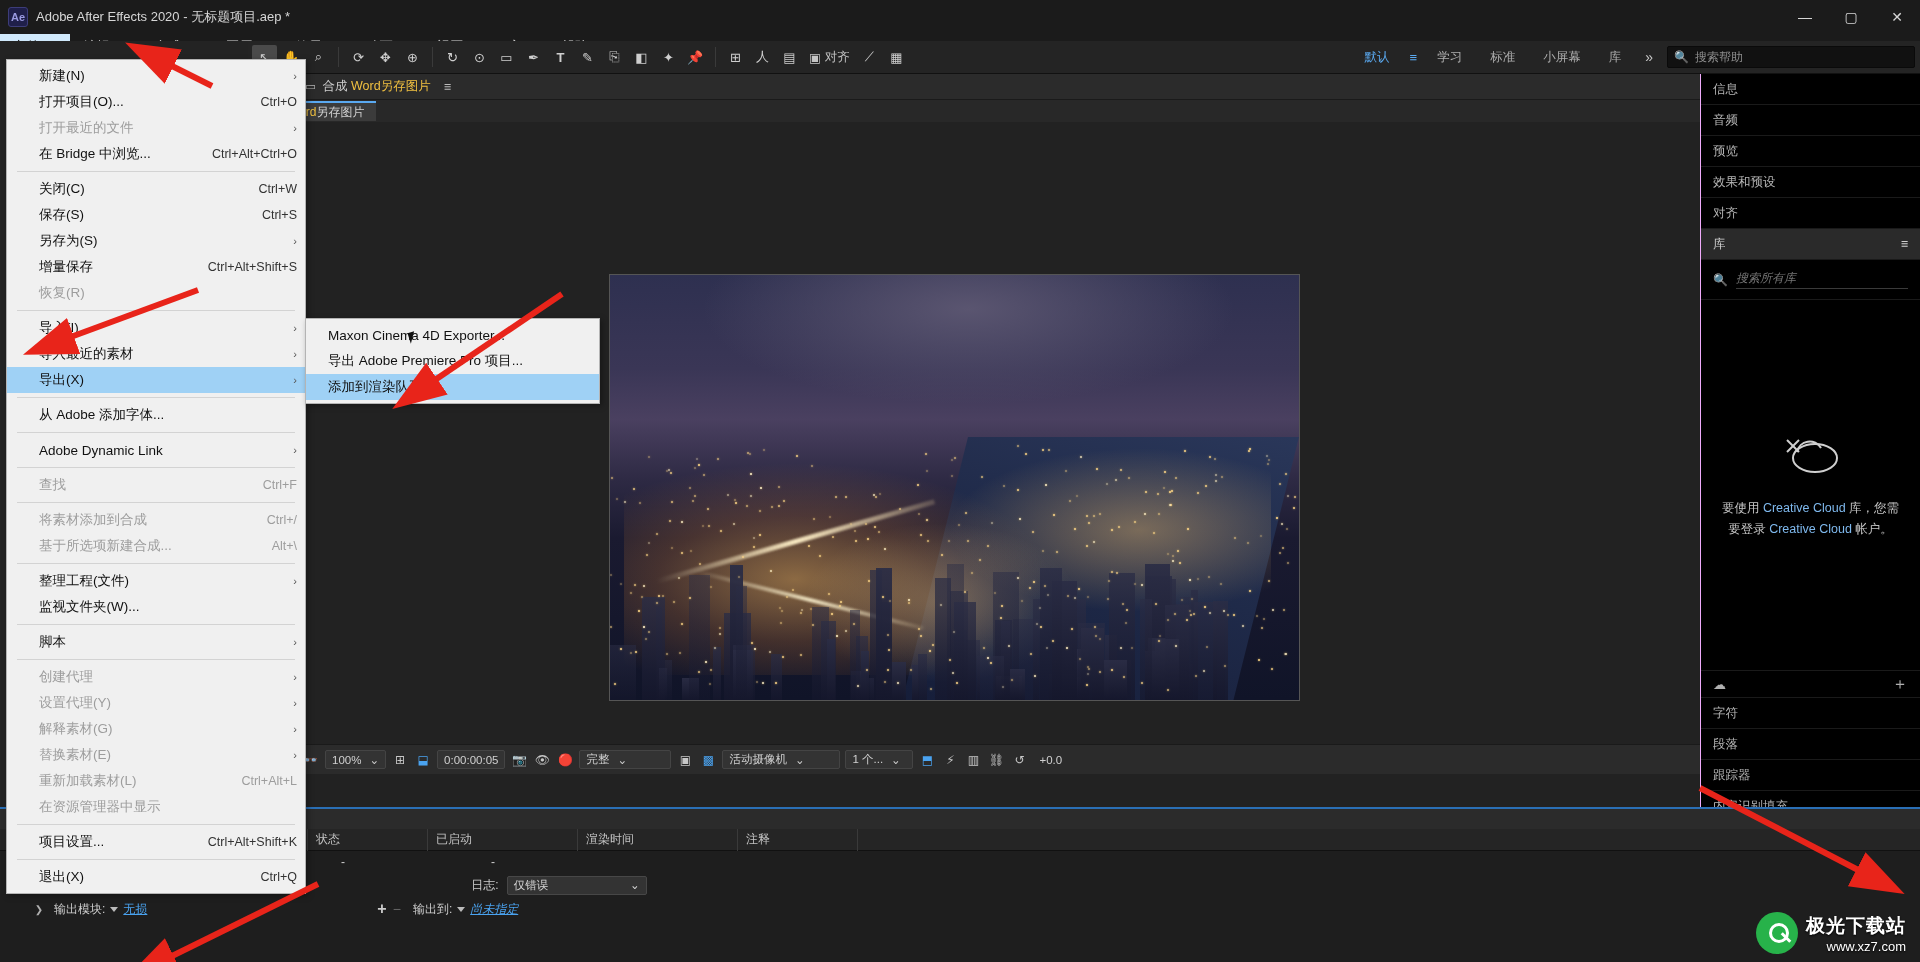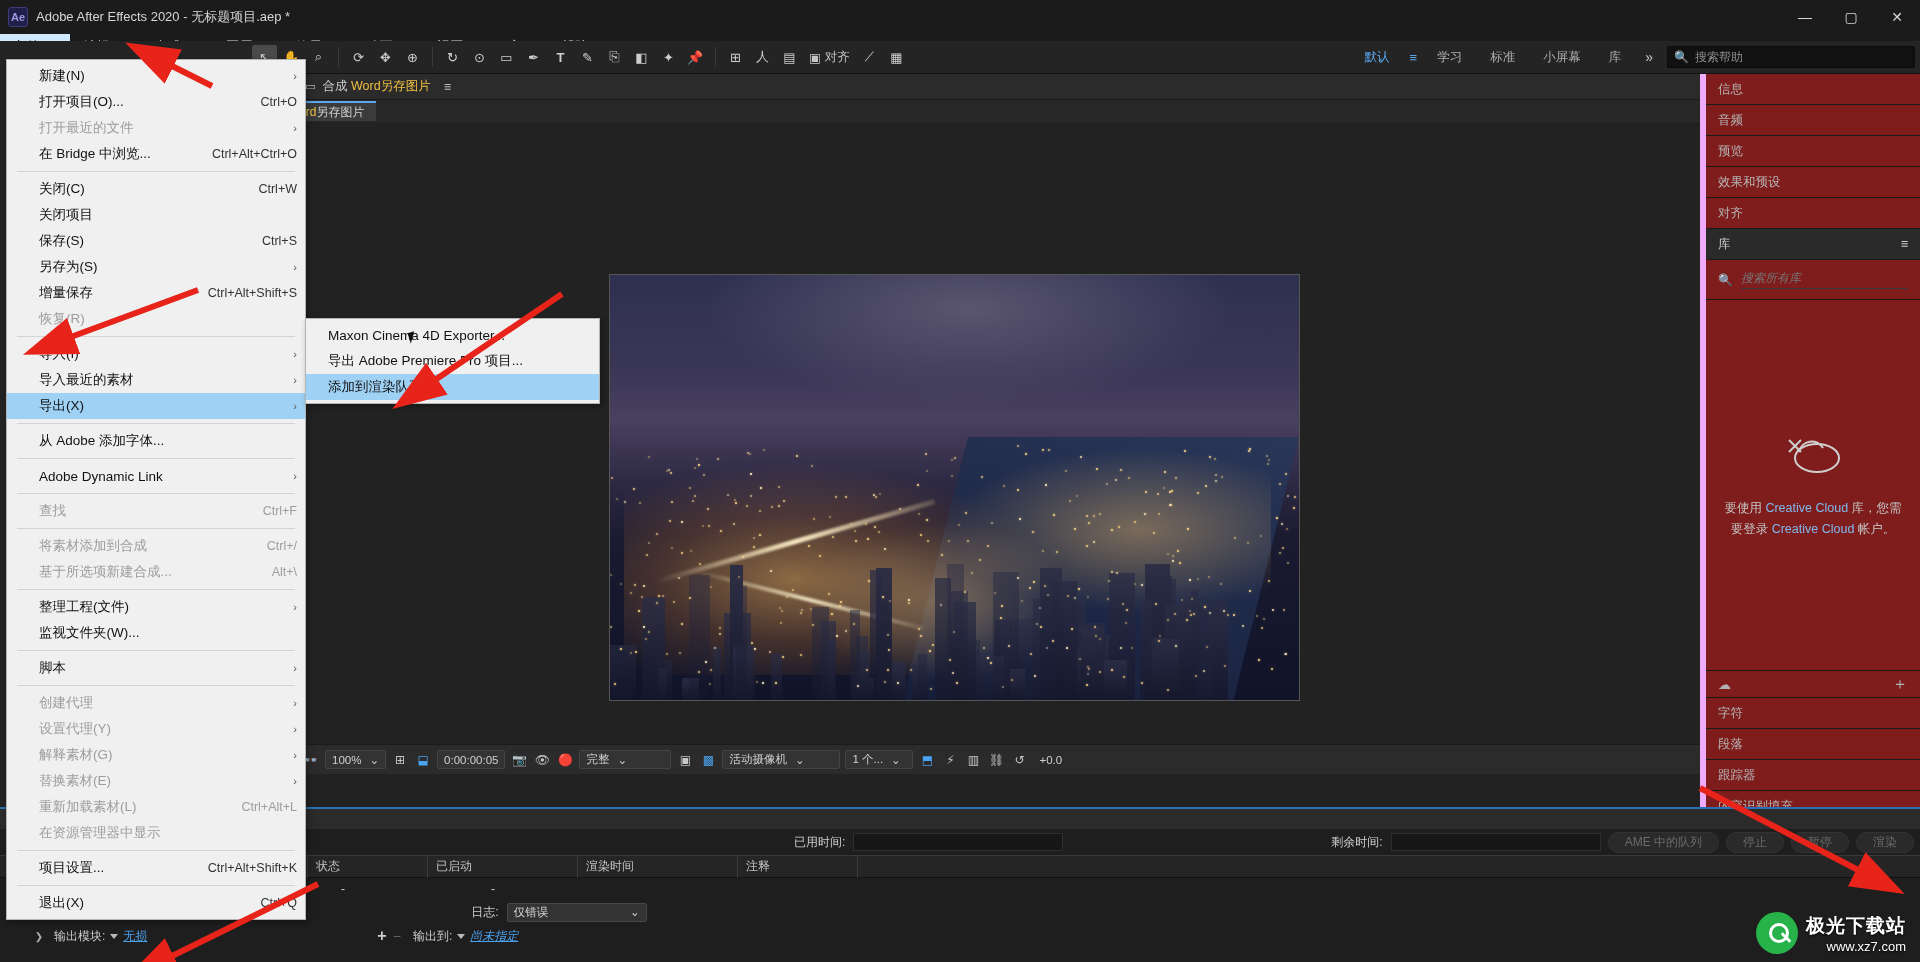--- a/index.html
+++ b/index.html
@@ -121,21 +121,21 @@
   .cb-ico{width:18px;height:18px;display:flex;align-items:center;justify-content:center;color:#c8c8c8;font-size:12px;}
   .cb-sel{
     height:19px;background:#333;border:1px solid #444;border-radius:2px;
     padding:0 6px;display:flex;align-items:center;gap:8px;font-size:11.5px;color:#d0d0d0;
   }
   .cb-val{height:19px;background:#333;border:1px solid #444;border-radius:2px;padding:0 6px;
     display:flex;align-items:center;font-size:11.5px;color:#d0d0d0;}
   .cb-blue{color:#4aa3f0;}
 
   
-  .right-panel{position:absolute;top:74px;left:1700px;width:220px;height:733px;background:#7f1d1d;border-left:6px solid #f0abfc;}
+  .right-panel{position:absolute;top:74px;left:1700px;width:220px;height:733px;background:#000000;border-left:1px solid #f0abfc;}
   .rp-row{height:31px;display:flex;align-items:center;padding:0 12px;
     border-bottom:1px solid #1a1a1a;color:#b6b6b6;font-size:12.5px;}
   .rp-row.hdr{justify-content:space-between;background:#2a2a2a;color:#cfcfcf;}
   .rp-search{height:40px;display:flex;align-items:center;gap:8px;padding:0 12px;border-bottom:1px solid #1a1a1a;}
   .rp-search input{
     flex:1;background:transparent;border:none;border-bottom:1px solid #3a3a3a;
     color:#9a9a9a;font-size:12px;font-style:italic;outline:none;
     font-family:"Liberation Sans",sans-serif;padding-bottom:3px;
   }
   .rp-empty{height:370px;display:flex;flex-direction:column;align-items:center;justify-content:center;padding:0 16px;}
@@ -820,40 +820,20 @@
       </div>
   </div>
 
   <div class="rq">
 
     <div class="rq-tabrow">
       <span style="opacity:.55">Word另存图片</span>
       <span style="opacity:.55">渲染队列</span>
     </div>
 
-    <div class="rq-current">
-      <span class="rq-arrow">❯</span>
-      <span>当前渲染</span>
-      <div class="rq-fields">
-        <div class="rq-fld">
-          <span class="lbl">已用时间:</span>
-          <span class="box"></span>
-        </div>
-        <div class="rq-fld" style="margin-left:260px">
-          <span class="lbl">剩余时间:</span>
-          <span class="box"></span>
-        </div>
-        <div id="rq-buttons" style="display:flex">
-            <div class="rq-btn">AME 中的队列</div>
-            <div class="rq-btn">停止</div>
-            <div class="rq-btn">暂停</div>
-            <div class="rq-btn">渲染</div>
-          </div>
-      </div>
-    </div>
 
     <div class="rq-head" id="rq-head">
         <div class="rq-hc" style="width: 68px;">渲染</div>
         <div class="rq-hc" style="width: 26px;">
           <span>🏷</span>
         </div>
         <div class="rq-hc" style="width: 44px;">#</div>
         <div class="rq-hc" style="width: 170px;">合成名称</div>
         <div class="rq-hc" style="width: 120px;">状态</div>
         <div class="rq-hc" style="width: 150px;">已启动</div>
@@ -913,23 +893,20 @@
         <span class="sub">›</span>
       </div>
       <div class="dd-item">
         <span>在 Bridge 中浏览...</span>
         <span class="accel">Ctrl+Alt+Ctrl+O</span>
       </div>
       <div class="dd-sep"></div>
       <div class="dd-item">
         <span>关闭(C)</span>
         <span class="accel">Ctrl+W</span>
-      </div>
-      <div class="dd-item">
-        <span>关闭项目</span>
       </div>
       <div class="dd-item">
         <span>保存(S)</span>
         <span class="accel">Ctrl+S</span>
       </div>
       <div class="dd-item">
         <span>另存为(S)</span>
         <span class="sub">›</span>
       </div>
       <div class="dd-item">

